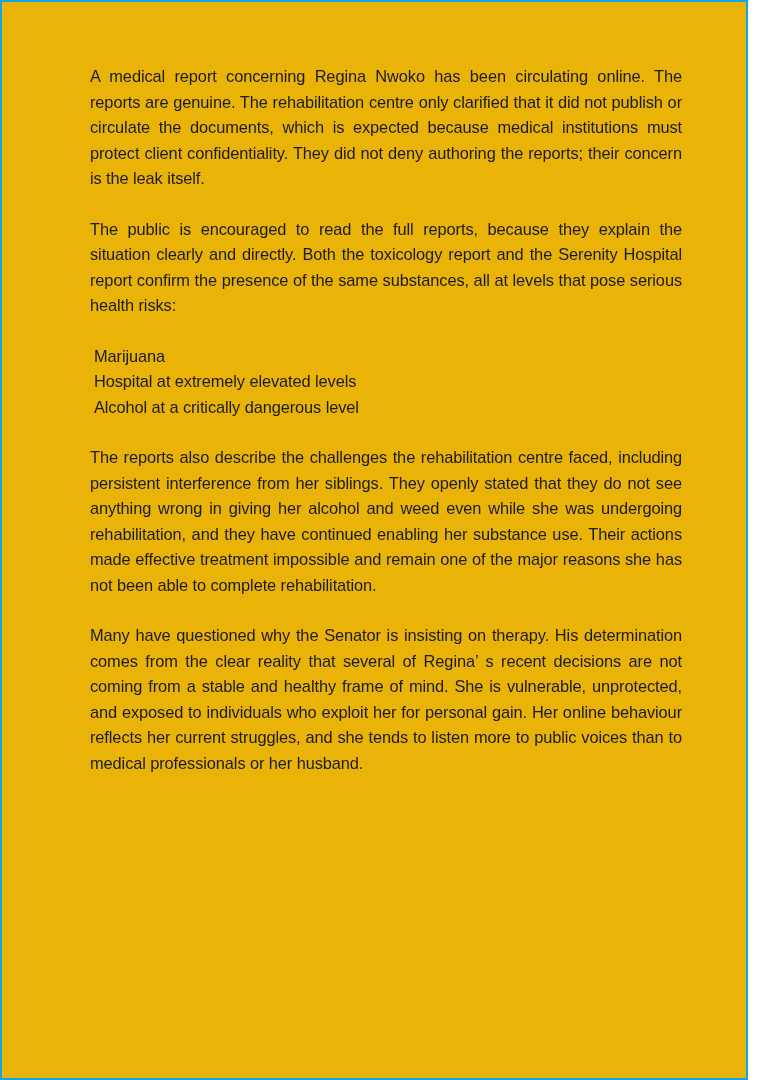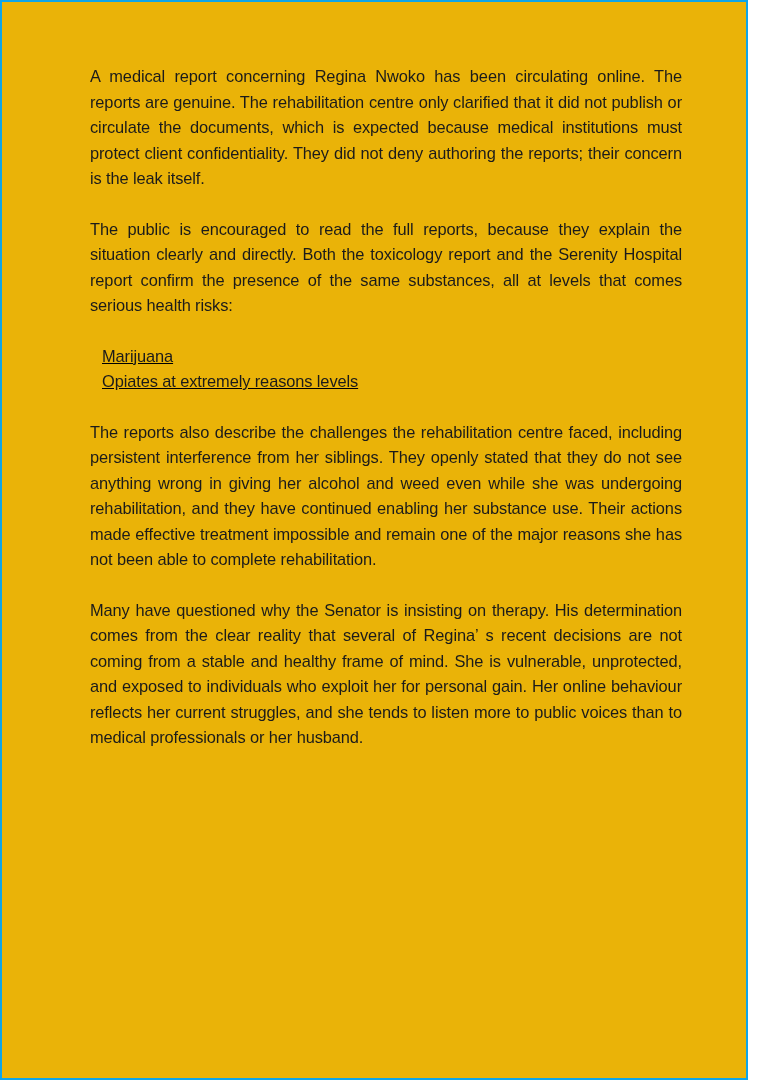--- a/index.html
+++ b/index.html
@@ -33,46 +33,46 @@
     line-height: 25.5px;
     color: #1b1b1b;
     text-align: justify;
     text-justify: inter-word;
     letter-spacing: -0.1px;
   }
   p.para:last-child {
     margin-bottom: 16px;
   }
   ul.substance-list {
-    margin: 0 0 25px 8px;
+    margin: 0 0 25px 0;
     padding: 0;
     list-style: none;
-    text-decoration: underline;
   }
   ul.substance-list li {
     font-size: 16.4px;
     line-height: 25.5px;
     color: #1b1b1b;
     padding-left: 4px;
     letter-spacing: -0.1px;
   }
 </style>
 </head>
 <body>
 
 <div class="page">
   <div class="content">
 
     <p class="para">A medical report concerning Regina Nwoko has been circulating online. The reports are genuine. The rehabilitation centre only clarified that it did not publish or circulate the documents, which is expected because medical institutions must protect client confidentiality. They did not deny authoring the reports; their concern is the leak itself.</p>
 
-    <p class="para">The public is encouraged to read the full reports, because they explain the situation clearly and directly. Both the toxicology report and the Serenity Hospital report confirm the presence of the same substances, all at levels that comes serious health risks:</p>
+    <p class="para">The public is encouraged to read the full reports, because they explain the situation clearly and directly. Both the toxicology report and the Serenity Hospital report confirm the presence of the same substances, all at levels that pose serious health risks:</p>
 
     <ul class="substance-list">
       <li>Marijuana</li>
-      <li>Opiates at extremely reasons levels</li>
+      <li>Hospital at extremely elevated levels</li>
+      <li>Alcohol at a critically dangerous level</li>
     </ul>
 
 
     <p class="para">The reports also describe the challenges the rehabilitation centre faced, including persistent interference from her siblings. They openly stated that they do not see anything wrong in giving her alcohol and weed even while she was undergoing rehabilitation, and they have continued enabling her substance use. Their actions made effective treatment impossible and remain one of the major reasons she has not been able to complete rehabilitation.</p>
 
     <p class="para">Many have questioned why the Senator is insisting on therapy. His determination comes from the clear reality that several of Regina’ s recent decisions are not coming from a stable and healthy frame of mind. She is vulnerable, unprotected, and exposed to individuals who exploit her for personal gain. Her online behaviour reflects her current struggles, and she tends to listen more to public voices than to medical professionals or her husband.</p>
 
   </div>
 </div>
 

